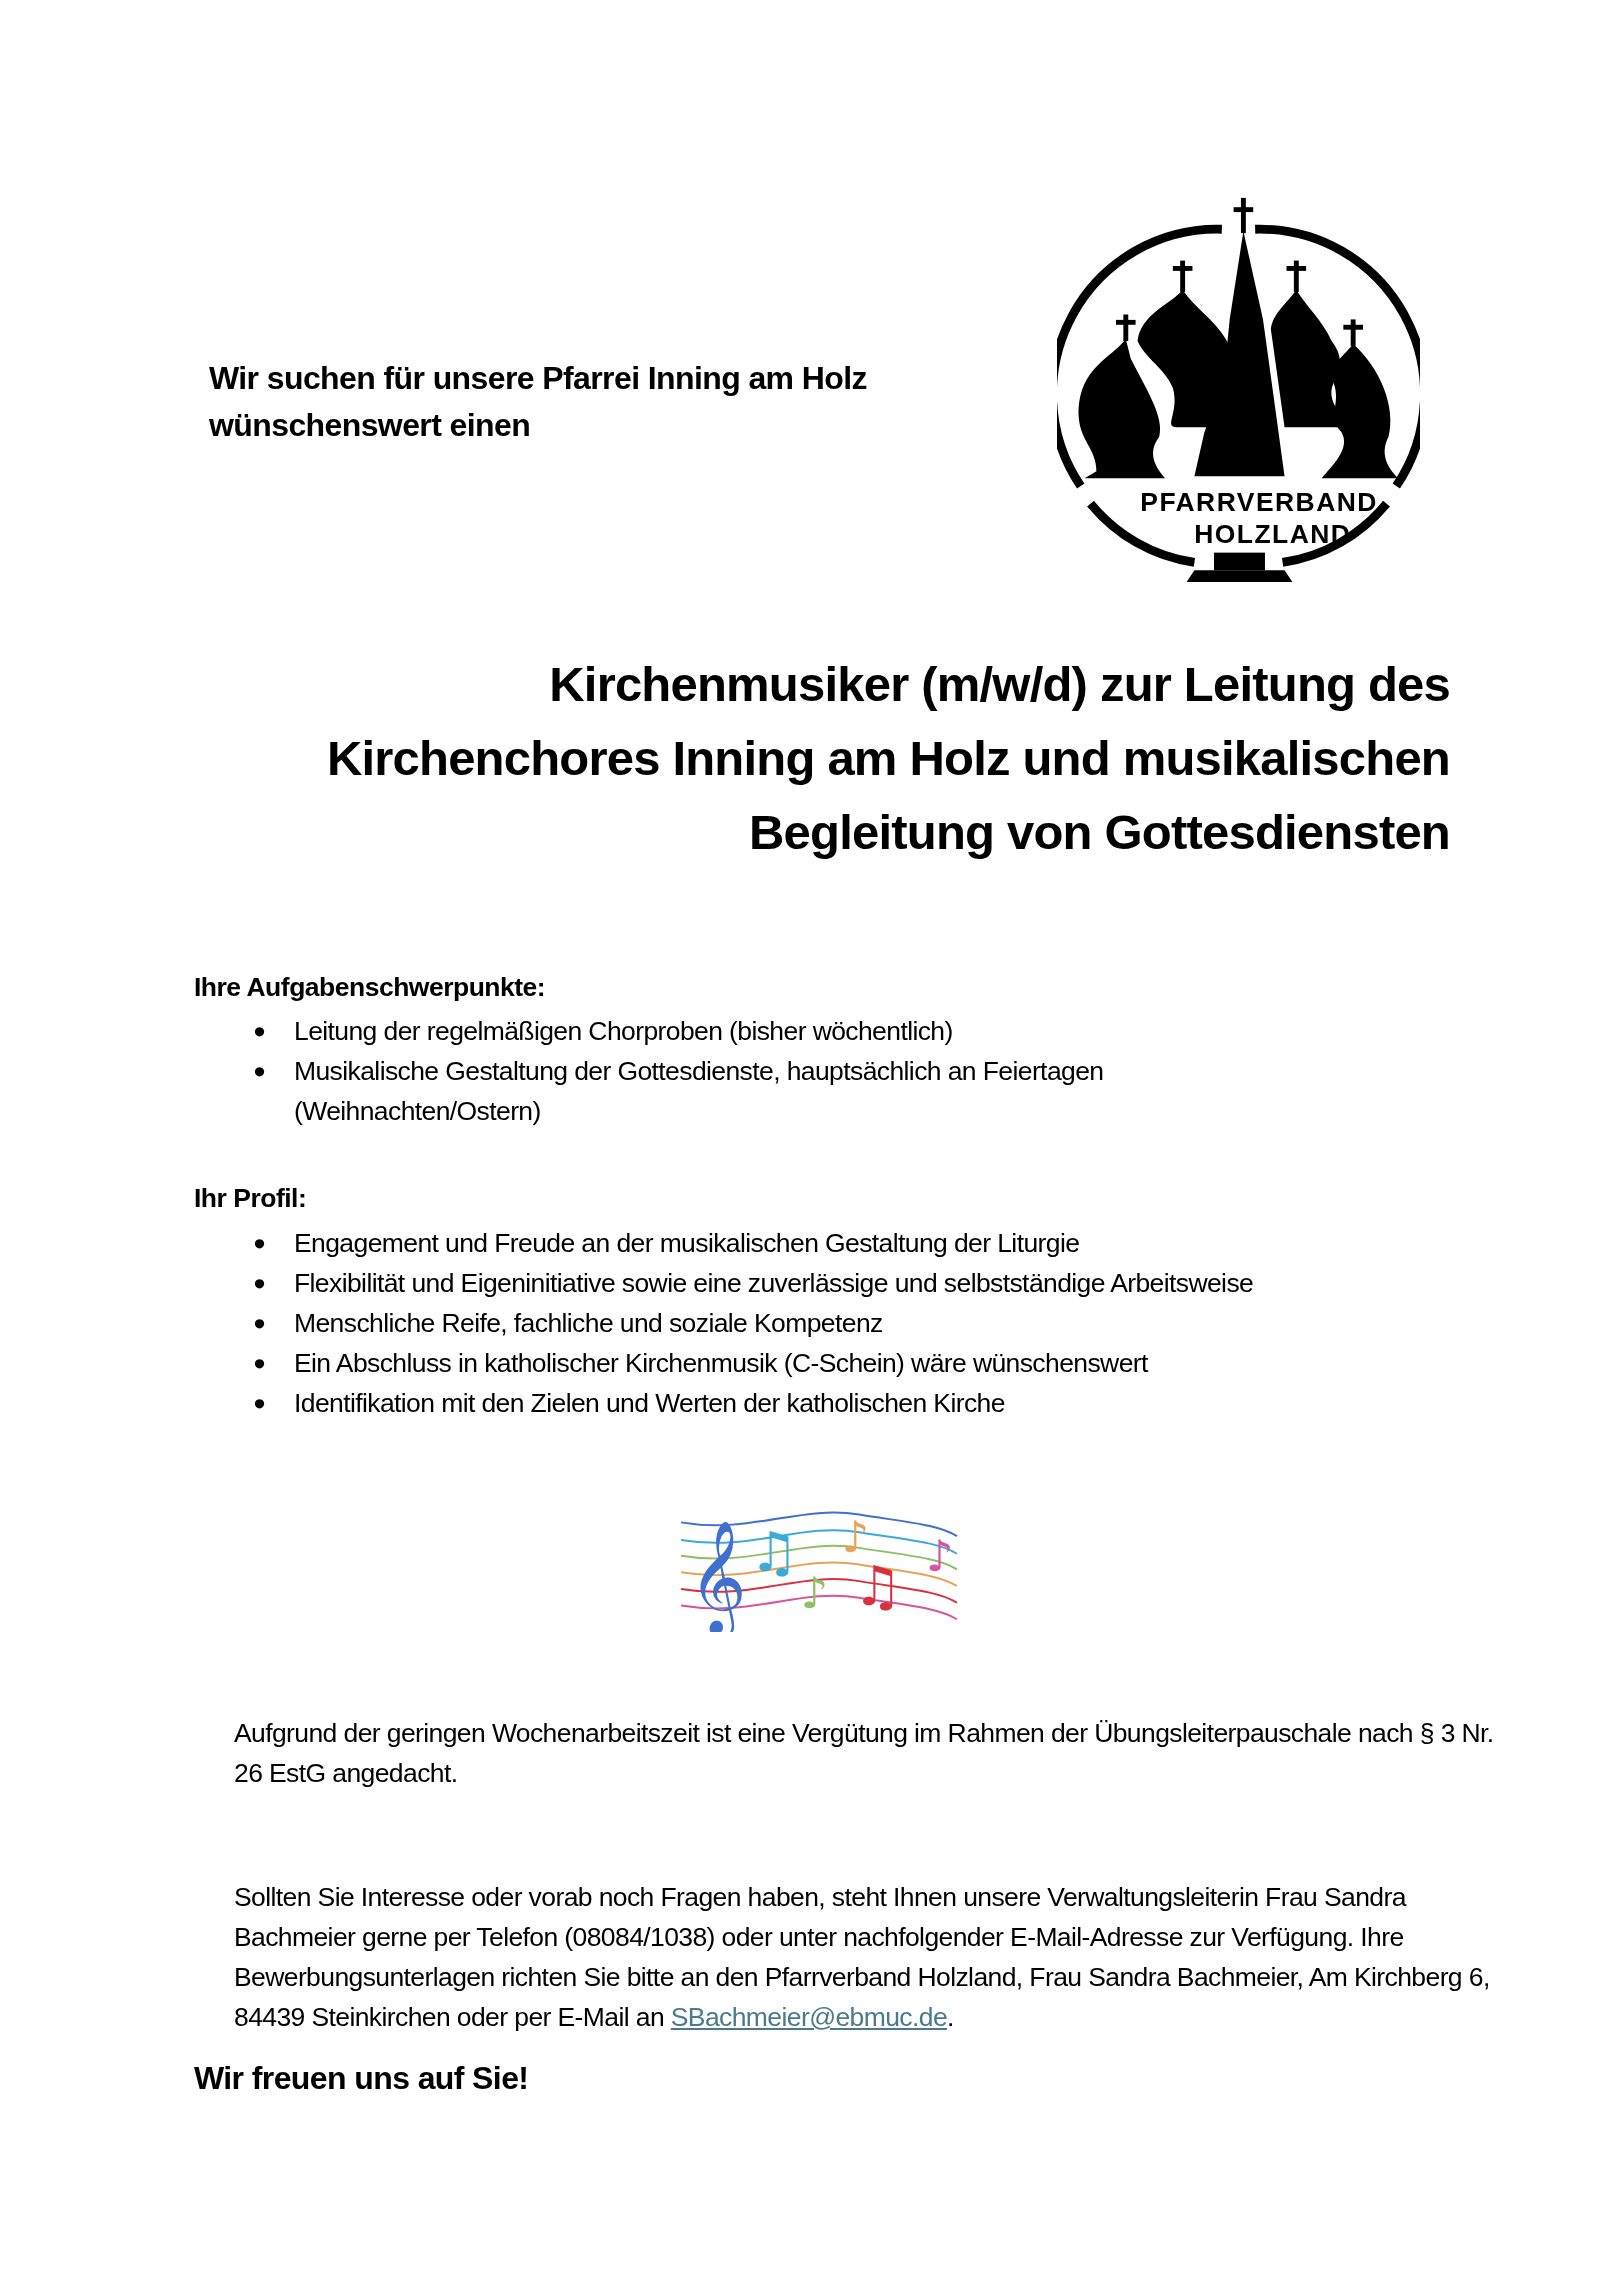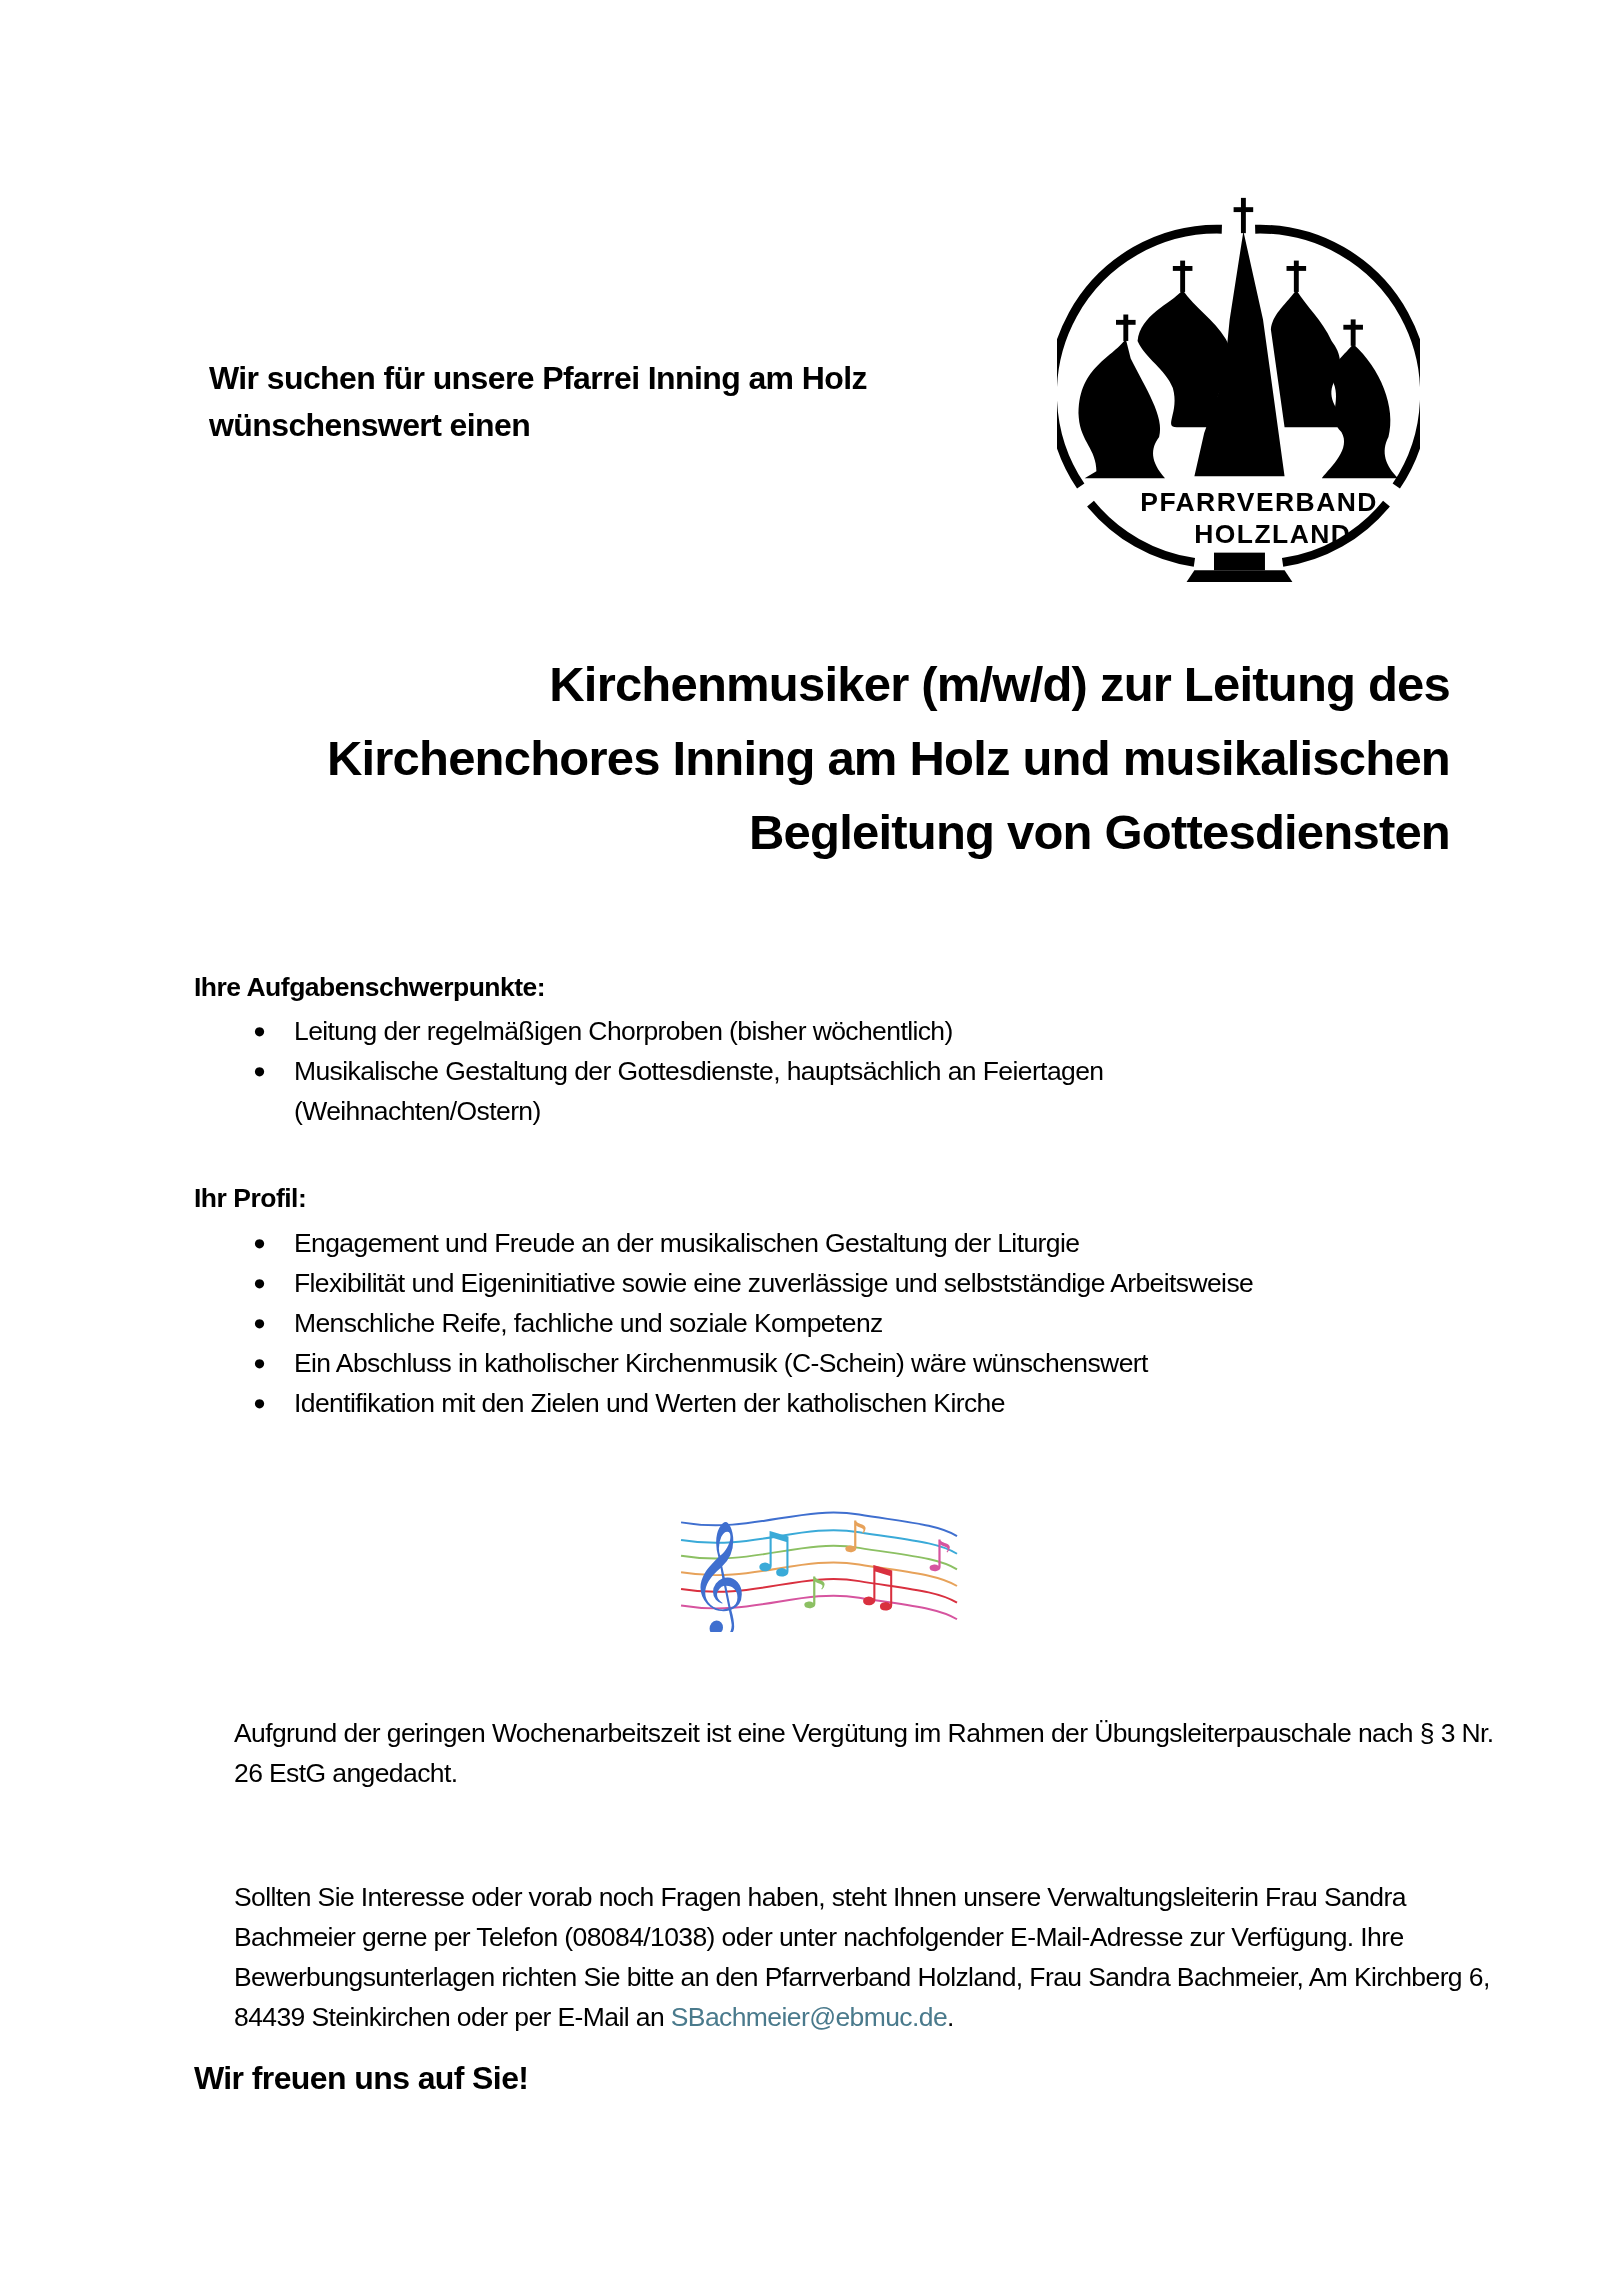--- a/index.html
+++ b/index.html
@@ -15,21 +15,21 @@
   .h2 { left: 194px; top: 1164px; }
   ul.blist { list-style: none; margin: 0; padding: 0; }
   ul.blist li { position: relative; padding-left: 100px; font-size: 26.5px; line-height: 40px; letter-spacing: -0.6px; }
   ul.blist li .bullet { position: absolute; left: 59px; top: 0; font-size: 21.6px; }
   .list1 { left: 194px; top: 1011px; width: 1078px; }
   .list2 { left: 194px; top: 1223px; width: 1274px; }
   .music { left: 663px; top: 1495px; width: 314px; height: 137px; }
   .para { left: 194px; width: 1264px; font-size: 26.5px; line-height: 40px; letter-spacing: -0.6px; margin-left: 40px; }
   .p1 { top: 1713px; }
   .p2 { top: 1877px; }
-  .link { color: #4a7a8c; }
+  .link { color: #4a7a8c; text-decoration: underline; }
   .closing { left: 194px; top: 2060px; font-weight: bold; font-size: 32px; letter-spacing: -0.6px; }
 </style>
 </head>
 <body>
 
 <div class="abs intro">
   <div>Wir suchen für unsere Pfarrei Inning am Holz</div>
   <div>wünschenswert einen</div>
 </div>
 

